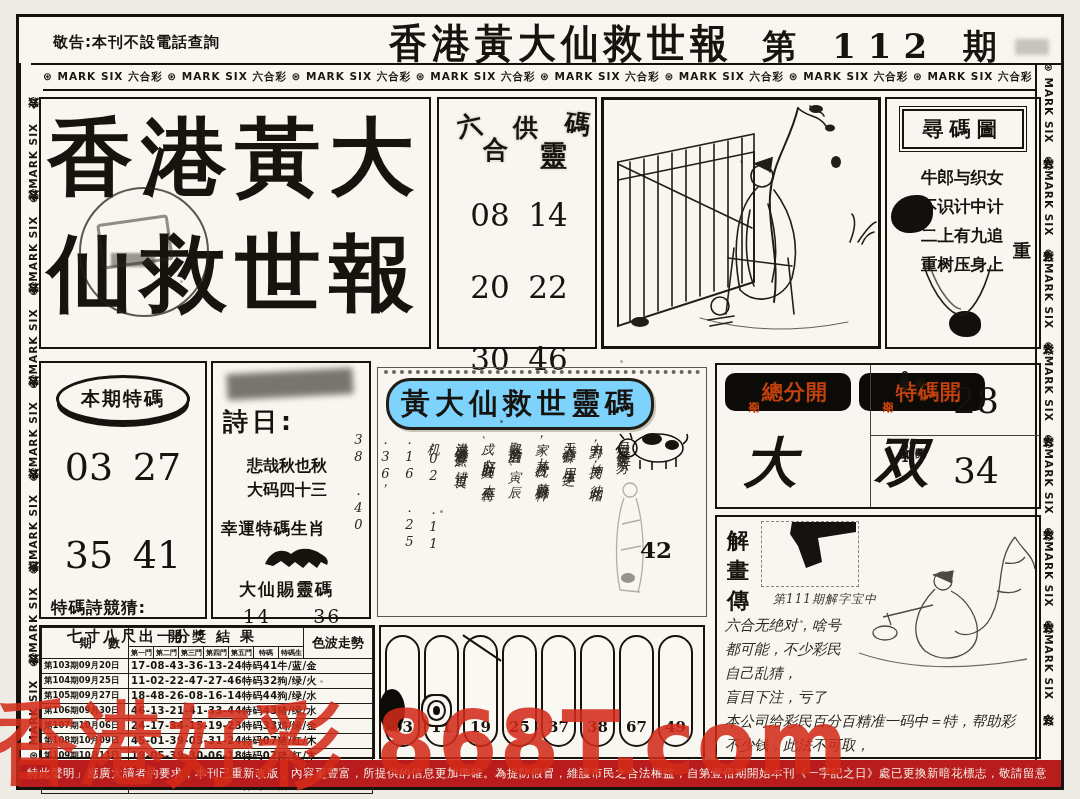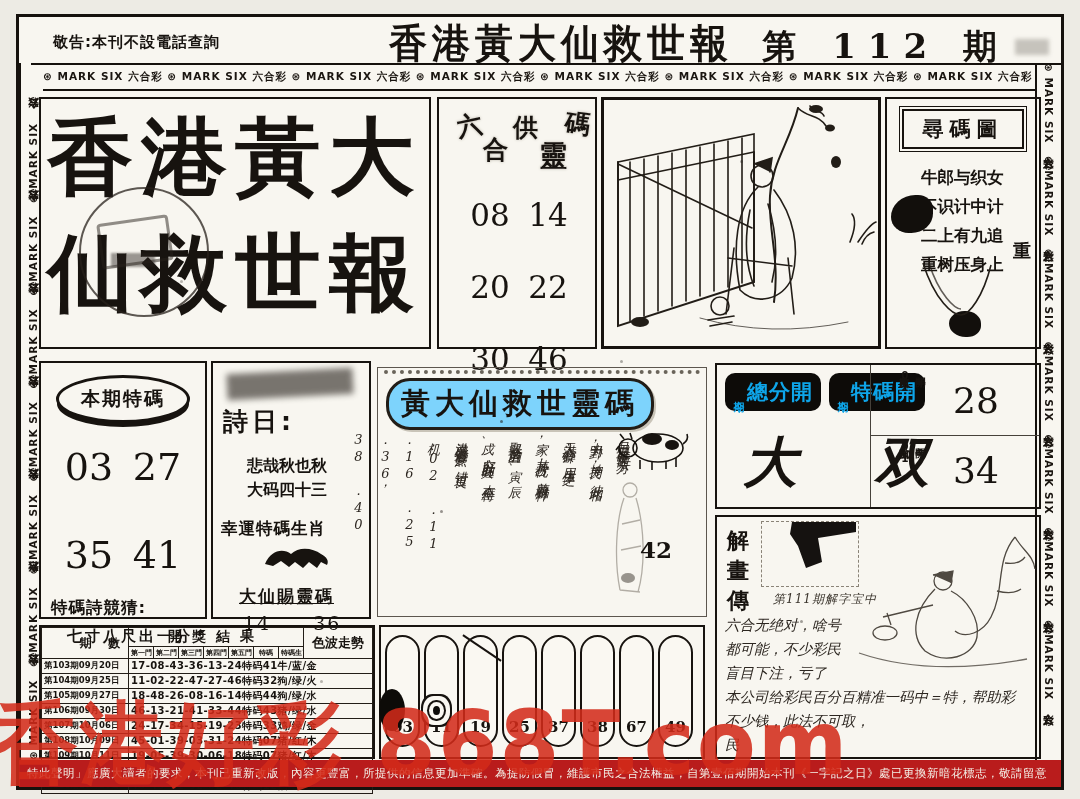--- a/index.html
+++ b/index.html
@@ -79,42 +79,42 @@
                     font-family:"DejaVu Serif",serif;letter-spacing:3px;}
   
   .shiri{left:192px;top:344px;width:160px;height:258px;}
   .smudge{position:absolute;left:14px;top:8px;width:126px;height:26px;background:#35302a;
           filter:blur(3px);opacity:.65;transform:rotate(-3deg);}
   .shiri-label{margin:42px 0 16px 10px;font-size:25px;font-weight:900;letter-spacing:4px;}
   .shiri-poem{margin:16px 0 0 34px;font-size:16px;font-weight:600;line-height:24px;
               font-family:"DejaVu Serif",serif;}
   .shiri-lucky{margin:16px 0 0 8px;font-size:16.5px;font-weight:900;letter-spacing:1px;}
   .shiri-animal{margin:4px 0 0 48px;}
-  .shiri-gift{margin:15px 0 0 26px;font-size:17px;font-weight:900;letter-spacing:2px;text-decoration:underline;}
+  .shiri-gift{margin:8px 0 0 26px;font-size:17px;font-weight:900;letter-spacing:2px;}
   .shiri-nums{margin:4px 0 0 30px;font-size:19px;font-family:"DejaVu Serif",serif;
               letter-spacing:2px;word-spacing:34px;}
   
   .lingma{left:358px;top:350px;width:330px;height:250px;border:1.5px solid #5c564e;}
   .dotline{position:absolute;left:6px;right:6px;top:2px;border-top:4px dotted #6a645a;}
   .lingma-title{position:absolute;left:8px;top:10px;border:3px solid #221d17;border-radius:24px;
                 padding:3px 12px;font-size:29px;font-weight:900;letter-spacing:5px;
                 font-family:"DejaVu Serif",serif;background:#7dd3fc;box-shadow:2px 2px 0 #c9c4b8;}
   .lingma-cols{position:absolute;left:14px;top:64px;width:242px;height:180px;display:flex;
                flex-direction:row-reverse;justify-content:flex-start;gap:3px;}
   .vcol{writing-mode:vertical-rl;text-orientation:upright;font-size:13px;line-height:24px;
         letter-spacing:2px;font-family:"DejaVu Serif",serif;font-style:italic;color:#2c2620;}
   .lingma-pig{position:absolute;right:14px;top:58px;}
   .lingma-ghost{position:absolute;right:52px;top:112px;opacity:.5;}
   .lingma-num{position:absolute;right:34px;top:168px;font-size:23px;font-weight:700;
               font-family:"DejaVu Serif",serif;}
   
   .jinqi{left:696px;top:346px;width:326px;height:146px;}
   .badges{position:absolute;left:8px;top:8px;display:flex;gap:8px;}
-  .badge{display:inline-flex;align-items:center;gap:3px;background:#0d0b08;color:#0ea5e9;
-         border-radius:10px;padding:5px 8px;}
+  .badge{display:inline-flex;align-items:center;gap:3px;background:#0d0b08;color:#c2410c;
+         border-radius:10px;padding:5px 23px;}
   .badge .pre{writing-mode:vertical-rl;text-orientation:upright;font-size:11px;line-height:11px;
               font-weight:700;}
   .badge .main{font-size:21px;font-weight:900;letter-spacing:1px;}
   .hand{position:absolute;left:26px;top:62px;font-family:"DejaVu Serif",serif;font-style:italic;
         font-size:54px;font-weight:600;letter-spacing:78px;white-space:nowrap;}
   .stats{position:absolute;right:0;top:0;bottom:0;width:168px;border-left:1.5px solid #46413a;}
   .stat{display:flex;align-items:center;height:70px;padding-left:6px;box-sizing:border-box;}
   .stat + .stat{border-top:1.5px solid #46413a;}
   .stat .lbls{display:flex;flex-direction:row-reverse;gap:3px;width:50px;height:62px;}
   .stat .v{writing-mode:vertical-rl;text-orientation:upright;font-size:10.5px;line-height:13px;
@@ -358,20 +358,21 @@
     </div>
     <div class="hand-box">
       <svg width="94" height="62" viewBox="0 0 94 62">
         <path d="M30 0 L94 0 L94 10 L56 16 L60 40 L44 46 L36 24 L28 12 Z" fill="#151210"></path>
       </svg>
     </div>
     <div class="jiehua-caption">第111期解字宝中</div>
     <div class="jiehua-lines">
         <div class="li">六合无绝对，啥号</div>
         <div class="li">都可能，不少彩民</div>
+        <div class="li">自己乱猜，</div>
         <div class="li">盲目下注，亏了</div>
         <div class="li">本公司给彩民百分百精准一码中＝特，帮助彩</div>
         <div class="li">不少钱，此法不可取，</div>
         <div class="li">民</div>
       </div>
     <div class="jiehua-art">
       <svg width="190" height="150" viewBox="0 0 190 150" fill="none" stroke="#3d372f" stroke-width="1.3">
         <path d="M168 4 C 148 28, 158 58, 144 84 C 136 100, 118 106, 108 98"></path>
         <path d="M168 4 C 176 18, 186 22, 188 36 M158 30 q14 2 20 -6 M150 58 q16 4 24 -2"></path>
         <circle cx="96" cy="48" r="9"></circle>

